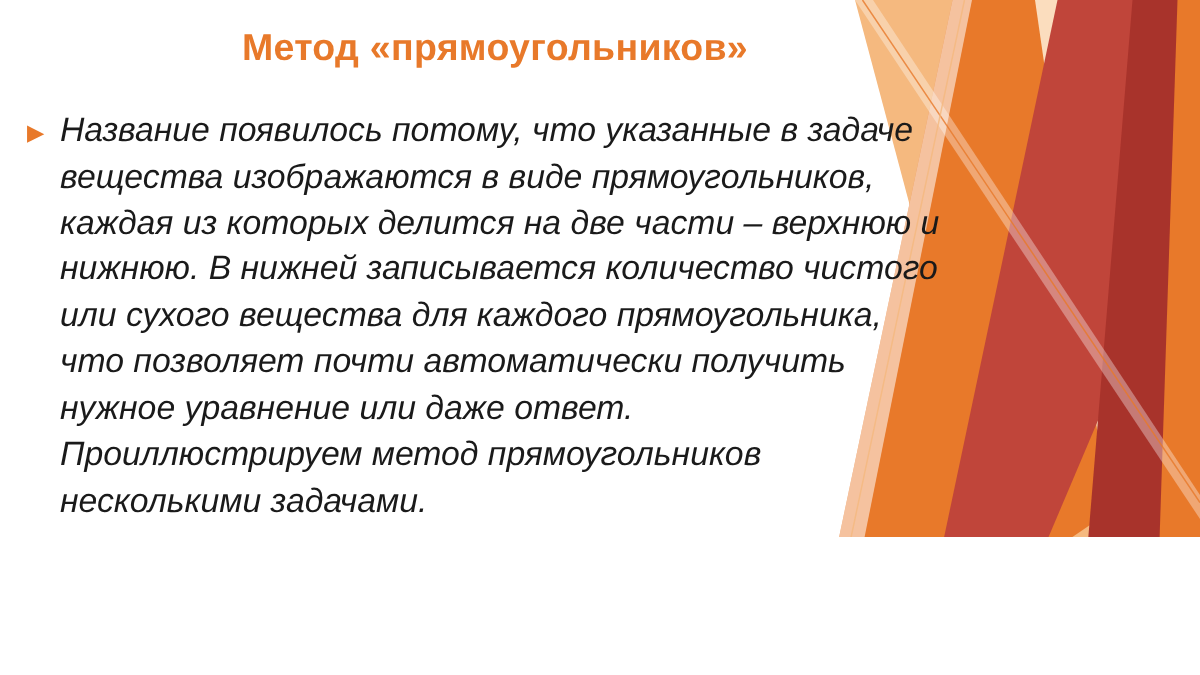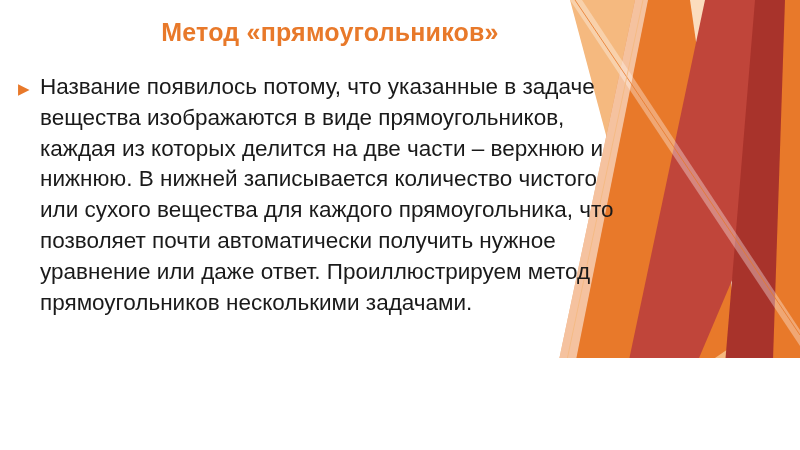--- a/index.html
+++ b/index.html
@@ -52,20 +52,21 @@
     color: #E8792A;
     font-size: 15px;
     line-height: 1;
   }
   #body-text {
     flex: 1 1 auto;
     font-size: 22.5px;
     line-height: 1.37;
     color: #1a1a1a;
     text-align: left;
+    font-style: italic;
   }
 </style>
 </head>
 <body>
 
 <div id="slide">
 
   <div id="decor">
     <svg width="260" height="450" viewBox="0 0 260 450" xmlns="http://www.w3.org/2000/svg">
       <rect x="0" y="0" width="260" height="450" fill="#ffffff"></rect>

